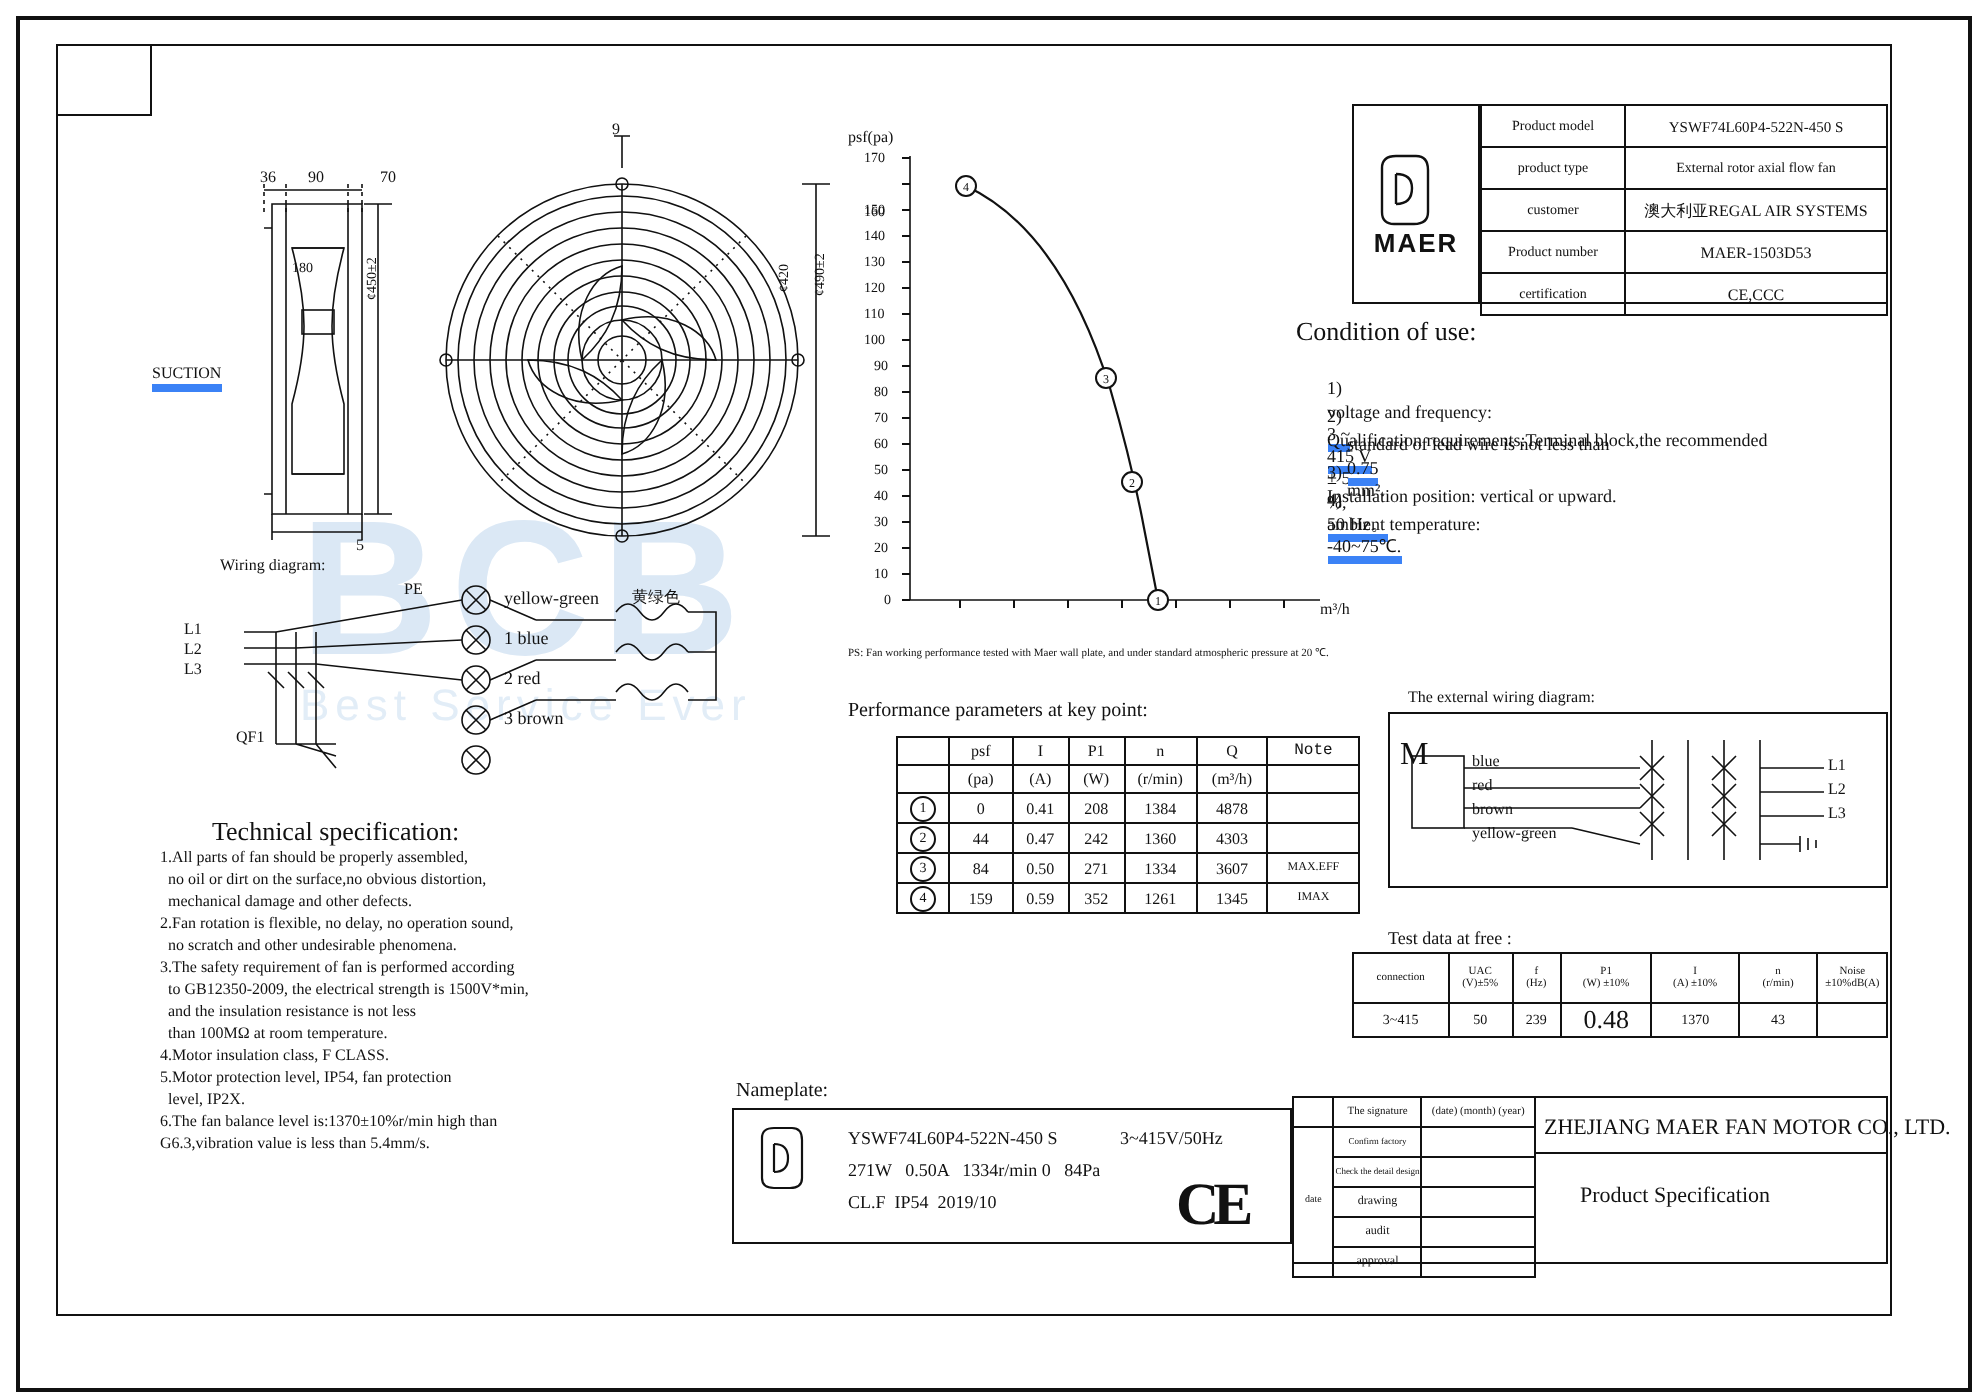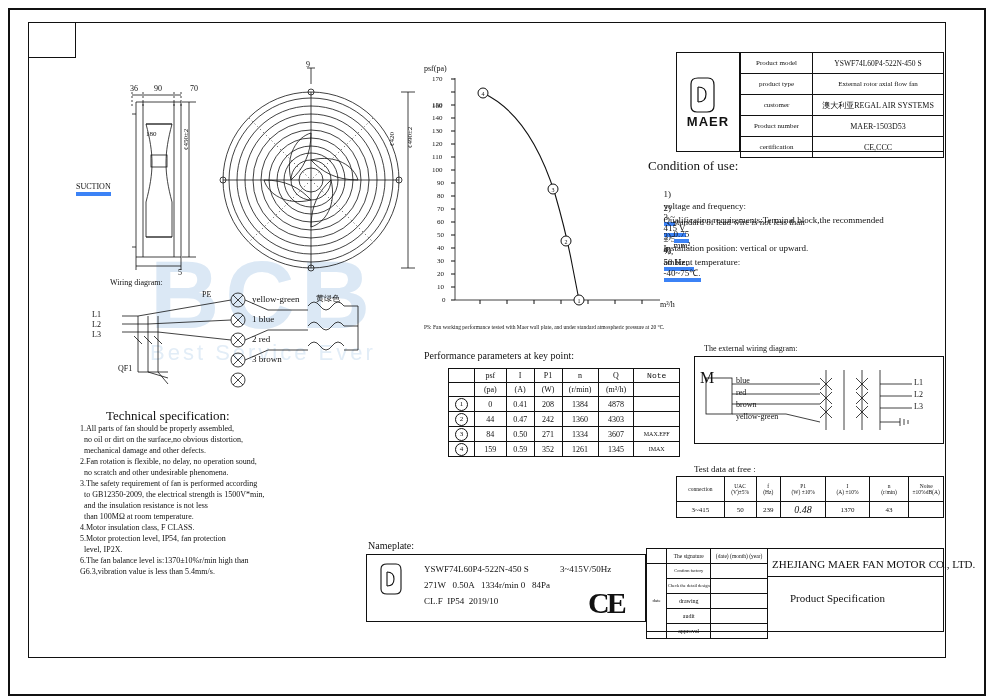--- a/index.html
+++ b/index.html
@@ -387,21 +387,21 @@
 (A) ±10%</td>
       <td style="width:40px;font-size:5.5px;white-space:pre-line;">n
 (r/min)</td>
       <td style="width:34px;font-size:5.5px;white-space:pre-line;">Noise
 ±10%dB(A)</td>
     </tr>
     <tr>
       <td style="height:15px;font-size:7px;">3~415</td>
       <td style="font-size:7px;">50</td>
       <td style="font-size:7px;">239</td>
-      <td style="font-size:10px;font-style:italic;">0.48</td>
+      <td style="font-size:13px;">0.48</td>
       <td style="font-size:7px;">1370</td>
       <td style="font-size:7px;">43</td>
       <td style="font-size:7px;"></td>
     </tr>
   </tbody>
     </table>
 
   <div class="t t13" style="left:64px;top:408px;margin-left:42px;">Technical specification:</div>
   <div class="abs" style="left:80px;top:424px;width:300px;">
     <div class="t t8" style="left:0;top:0px;">1.All parts of fan should be properly assembled,</div>

